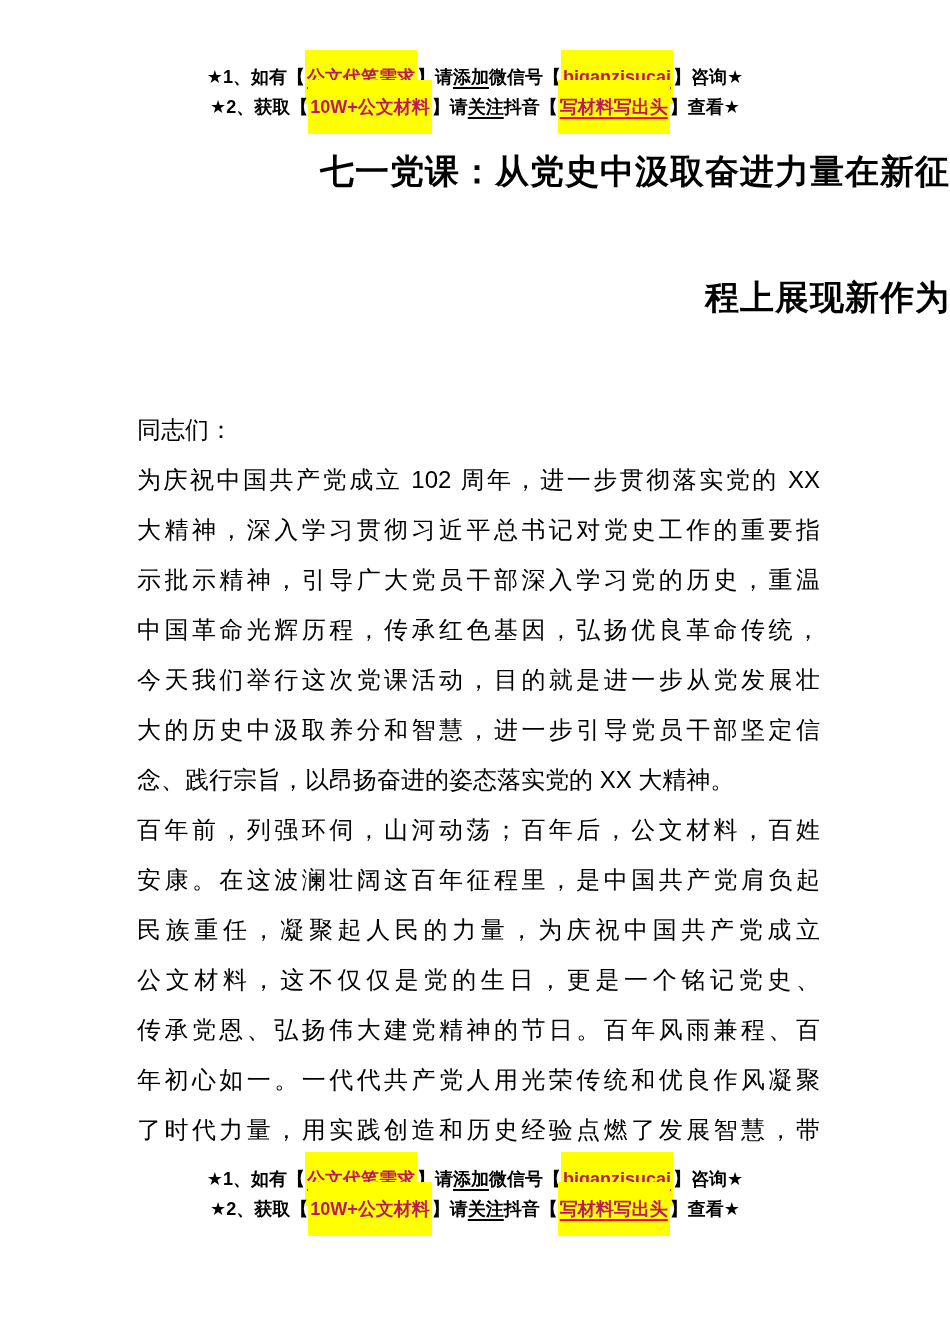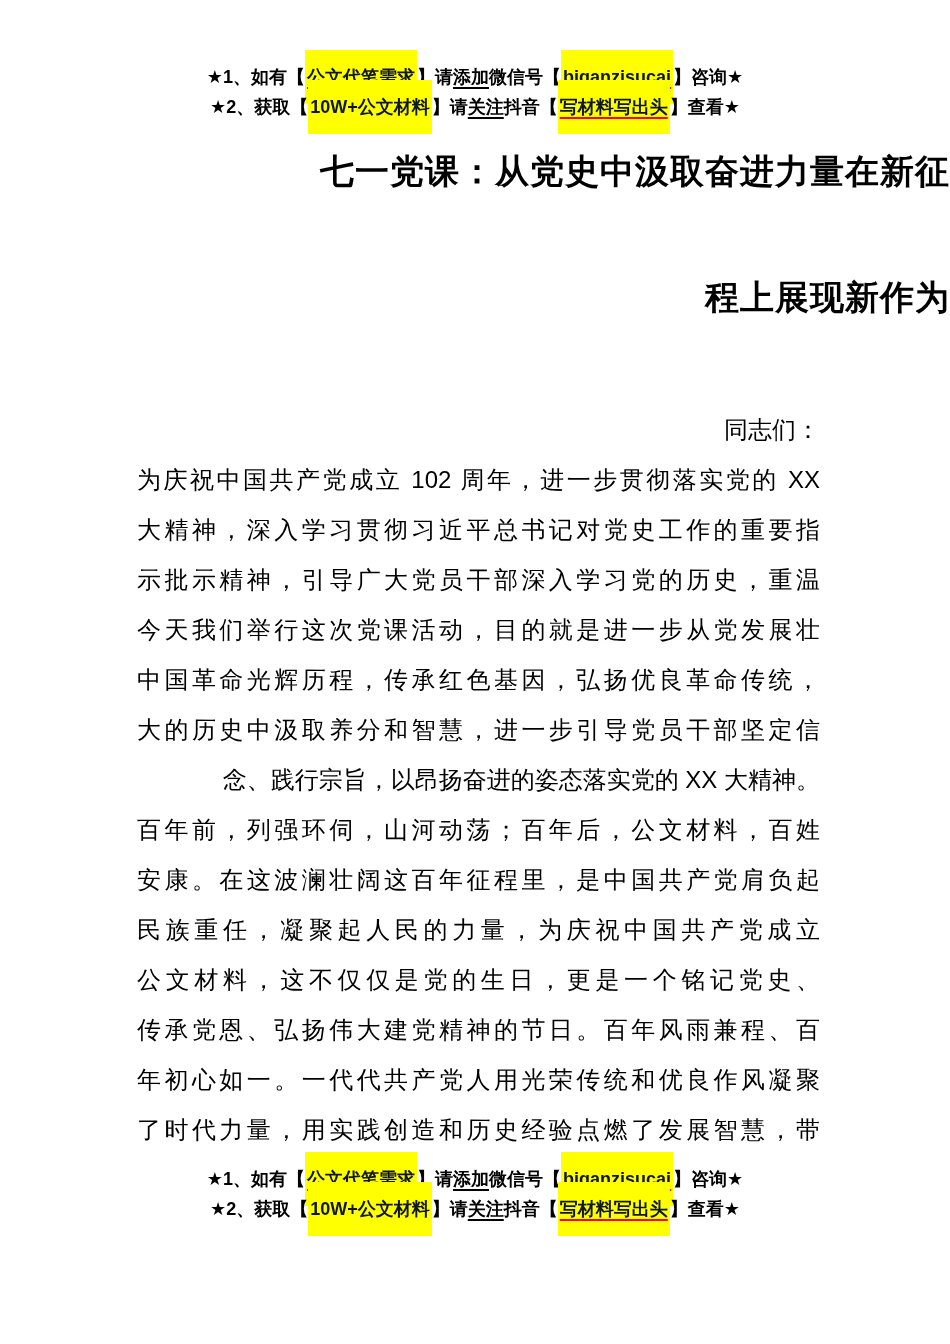--- a/index.html
+++ b/index.html
@@ -20,21 +20,21 @@
     font-size: 18px;
     line-height: 30px;
     font-weight: bold;
     color: #000000;
   }
   .promo-top { padding-top: 62px; }
   .promo-bottom { margin-top: 9px; }
   .seg-plain { color: #000000; }
   .seg-hl, .seg-hl2 {
     background: #ffff00;
-    color: #0f172a;
+    color: #be185d;
     padding: 17px 2px;
   }
   .seg-hl {
     text-decoration: underline;
     text-decoration-color: #ff0000;
     text-decoration-thickness: 2px;
     text-underline-offset: 4px;
   }
   .seg-link {
     text-decoration: underline;
@@ -53,21 +53,21 @@
   .title-line { line-height: 42px; }
   .title-line-1 { margin-top: 28px; }
   .title-line-2 { margin-top: 84px; padding-left: 20px; }
   
   .doc-body {
     margin: 87px 130px 0 137px;
     font-size: 24px;
     line-height: 50px;
     color: #000000;
   }
-  .body-line { text-align: right; }
+  .body-line { text-align: left; }
   .body-line.justify {
     text-align: justify;
     text-align-last: justify;
     text-justify: inter-character;
   }
 </style>
 </head>
 <body>
 
 <div class="page">
@@ -80,22 +80,22 @@
   <div class="doc-title">
     <div class="title-line title-line-1">七一党课：从党史中汲取奋进力量在新征</div>
     <div class="title-line title-line-2">程上展现新作为</div>
   </div>
 
   <main class="doc-body">
       <div class="body-line">同志们：</div>
       <div class="body-line justify">为庆祝中国共产党成立 102 周年，进一步贯彻落实党的 XX</div>
       <div class="body-line justify">大精神，深入学习贯彻习近平总书记对党史工作的重要指</div>
       <div class="body-line justify">示批示精神，引导广大党员干部深入学习党的历史，重温</div>
+      <div class="body-line justify">中国革命光辉历程，传承红色基因，弘扬优良革命传统，</div>
       <div class="body-line justify">今天我们举行这次党课活动，目的就是进一步从党发展壮</div>
-      <div class="body-line justify">中国革命光辉历程，传承红色基因，弘扬优良革命传统，</div>
       <div class="body-line justify">大的历史中汲取养分和智慧，进一步引导党员干部坚定信</div>
       <div class="body-line">念、践行宗旨，以昂扬奋进的姿态落实党的 XX 大精神。</div>
       <div class="body-line justify">百年前，列强环伺，山河动荡；百年后，公文材料，百姓</div>
       <div class="body-line justify">安康。在这波澜壮阔这百年征程里，是中国共产党肩负起</div>
       <div class="body-line justify">民族重任，凝聚起人民的力量，为庆祝中国共产党成立</div>
       <div class="body-line justify">公文材料，这不仅仅是党的生日，更是一个铭记党史、</div>
       <div class="body-line justify">传承党恩、弘扬伟大建党精神的节日。百年风雨兼程、百</div>
       <div class="body-line justify">年初心如一。一代代共产党人用光荣传统和优良作风凝聚</div>
       <div class="body-line justify">了时代力量，用实践创造和历史经验点燃了发展智慧，带</div>
     </main>

